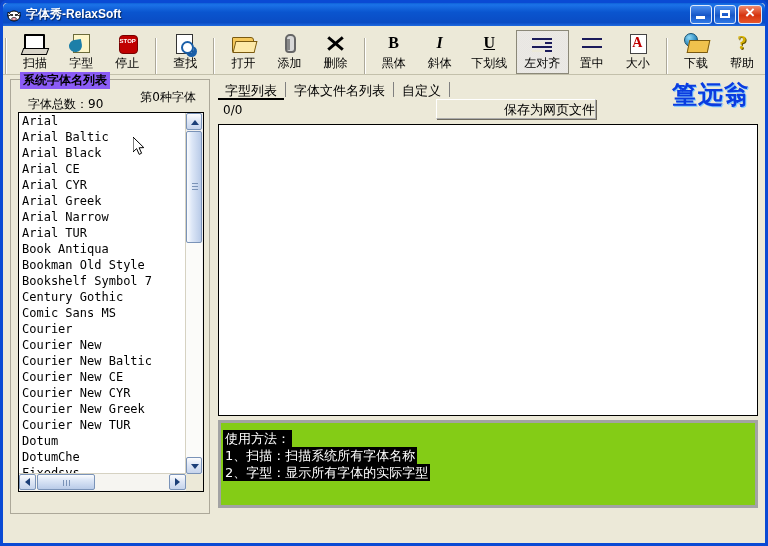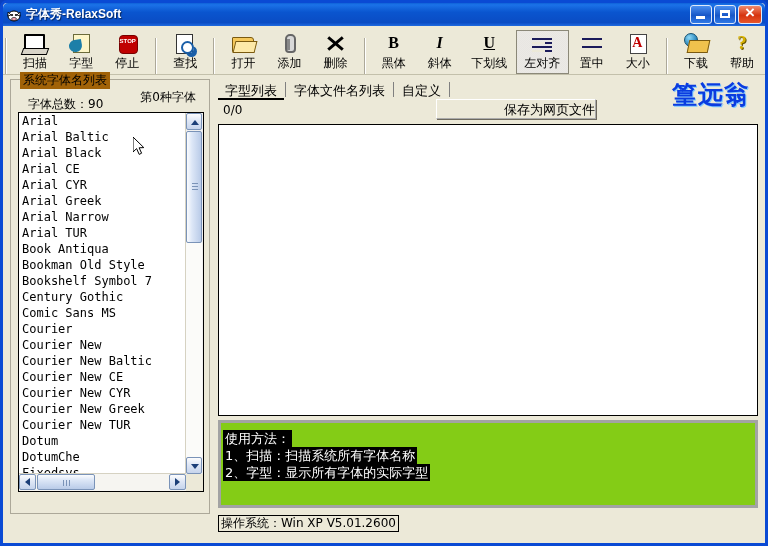--- a/index.html
+++ b/index.html
@@ -102,22 +102,22 @@
   .ic-size::after{content:"A";position:absolute;left:5px;top:1px;width:15px;text-align:center;color:#c00000;font-size:14px;font-weight:bold;font-family:"Liberation Serif",serif;line-height:17px;}
   .ic-down::before{content:"";position:absolute;left:1px;top:0px;width:12px;height:12px;border-radius:50%;background:radial-gradient(circle at 35% 30%,#8fd8f5,#1f7fb8 70%);border:1px solid #15506f;}
   .ic-down::after{content:"";position:absolute;left:5px;top:7px;width:19px;height:11px;background:#f0c24d;border:1px solid #7a5a10;transform:skewX(-12deg);}
   .ic-help::before{content:"?";position:absolute;left:0;right:0;top:-1px;text-align:center;color:#d6b000;font-size:19px;font-weight:bold;font-family:"Liberation Serif",serif;text-shadow:1px 1px 0 #6b5800;}
   
   #left-panel{
     position:absolute;left:7px;top:76px;width:200px;height:435px;
     border:1px solid #aca899;background:#ece9d8;box-sizing:border-box;
   }
   #left-legend{
-    position:absolute;left:9px;top:-8px;background:#a16207;padding:0 3px;
-    font-size:12px;color:#000;font-family:"DejaVu Sans","Liberation Sans",sans-serif;
+    position:absolute;left:9px;top:-8px;background:#8b5cf6;padding:0 3px;
+    font-size:12px;color:#000;font-family:"DejaVu Sans","Liberation Sans",sans-serif;font-weight:bold;
   }
   #count-row{
     position:absolute;left:0;top:8px;width:100%;height:18px;
     display:flex;align-items:center;font-size:12px;color:#000;
     font-family:"DejaVu Sans","Liberation Sans",sans-serif;
   }
   #font-total{margin-left:17px;margin-top:15px;}
   #font-index{position:absolute;right:13px;}
   #listbox{
     position:absolute;left:7px;top:32px;width:186px;height:380px;
@@ -413,17 +413,14 @@
 
     <div id="big-box"></div>
 
     <div id="info-box">
       <span class="infowrap"><span class="infoline">使用方法：</span></span>
       <span class="infowrap"><span class="infoline">1、扫描：扫描系统所有字体名称</span></span>
       <span class="infowrap"><span class="infoline">2、字型：显示所有字体的实际字型</span></span>
     </div>
   </div>
 
-  <div id="statusbar">
-    <span id="status-text">操作系统：Win XP V5.01.2600</span>
-  </div>
 
 </div>
 
 </body></html>

